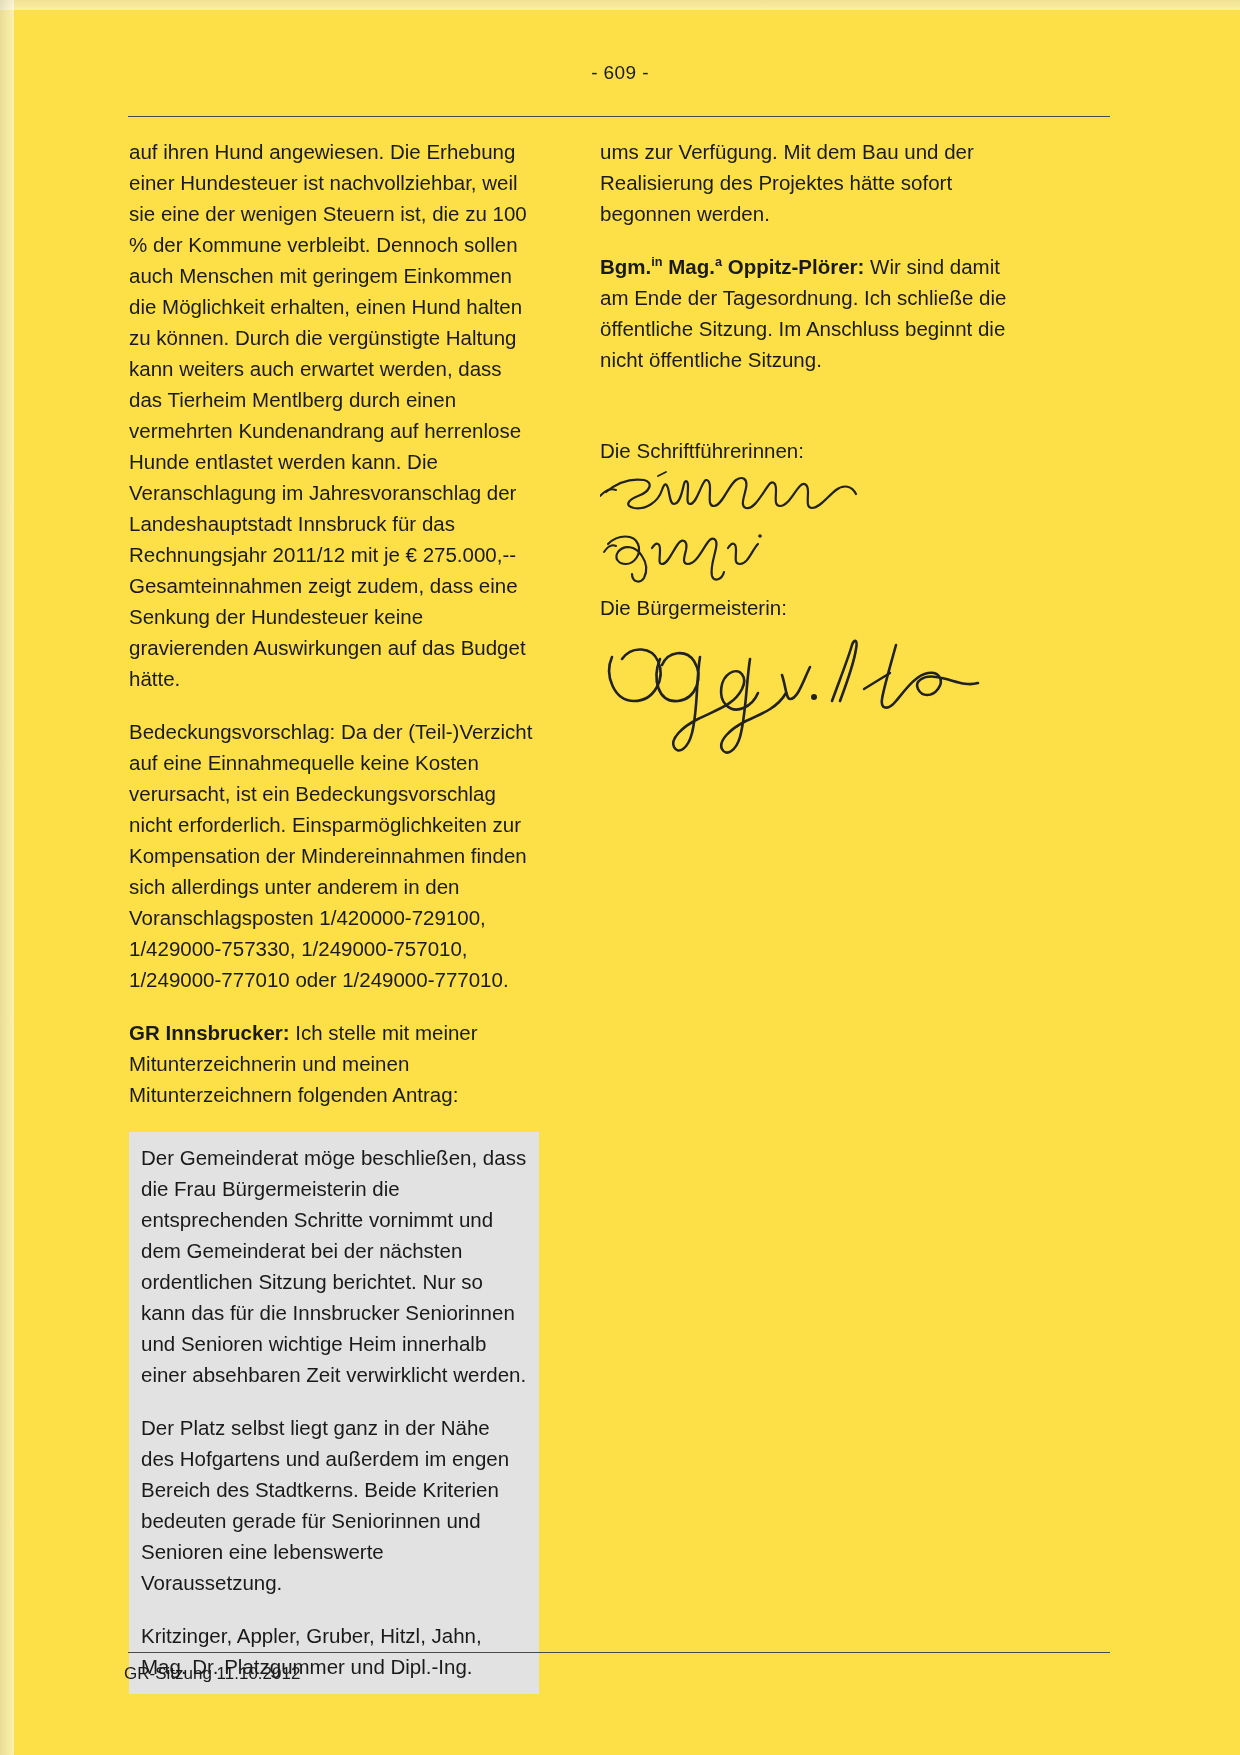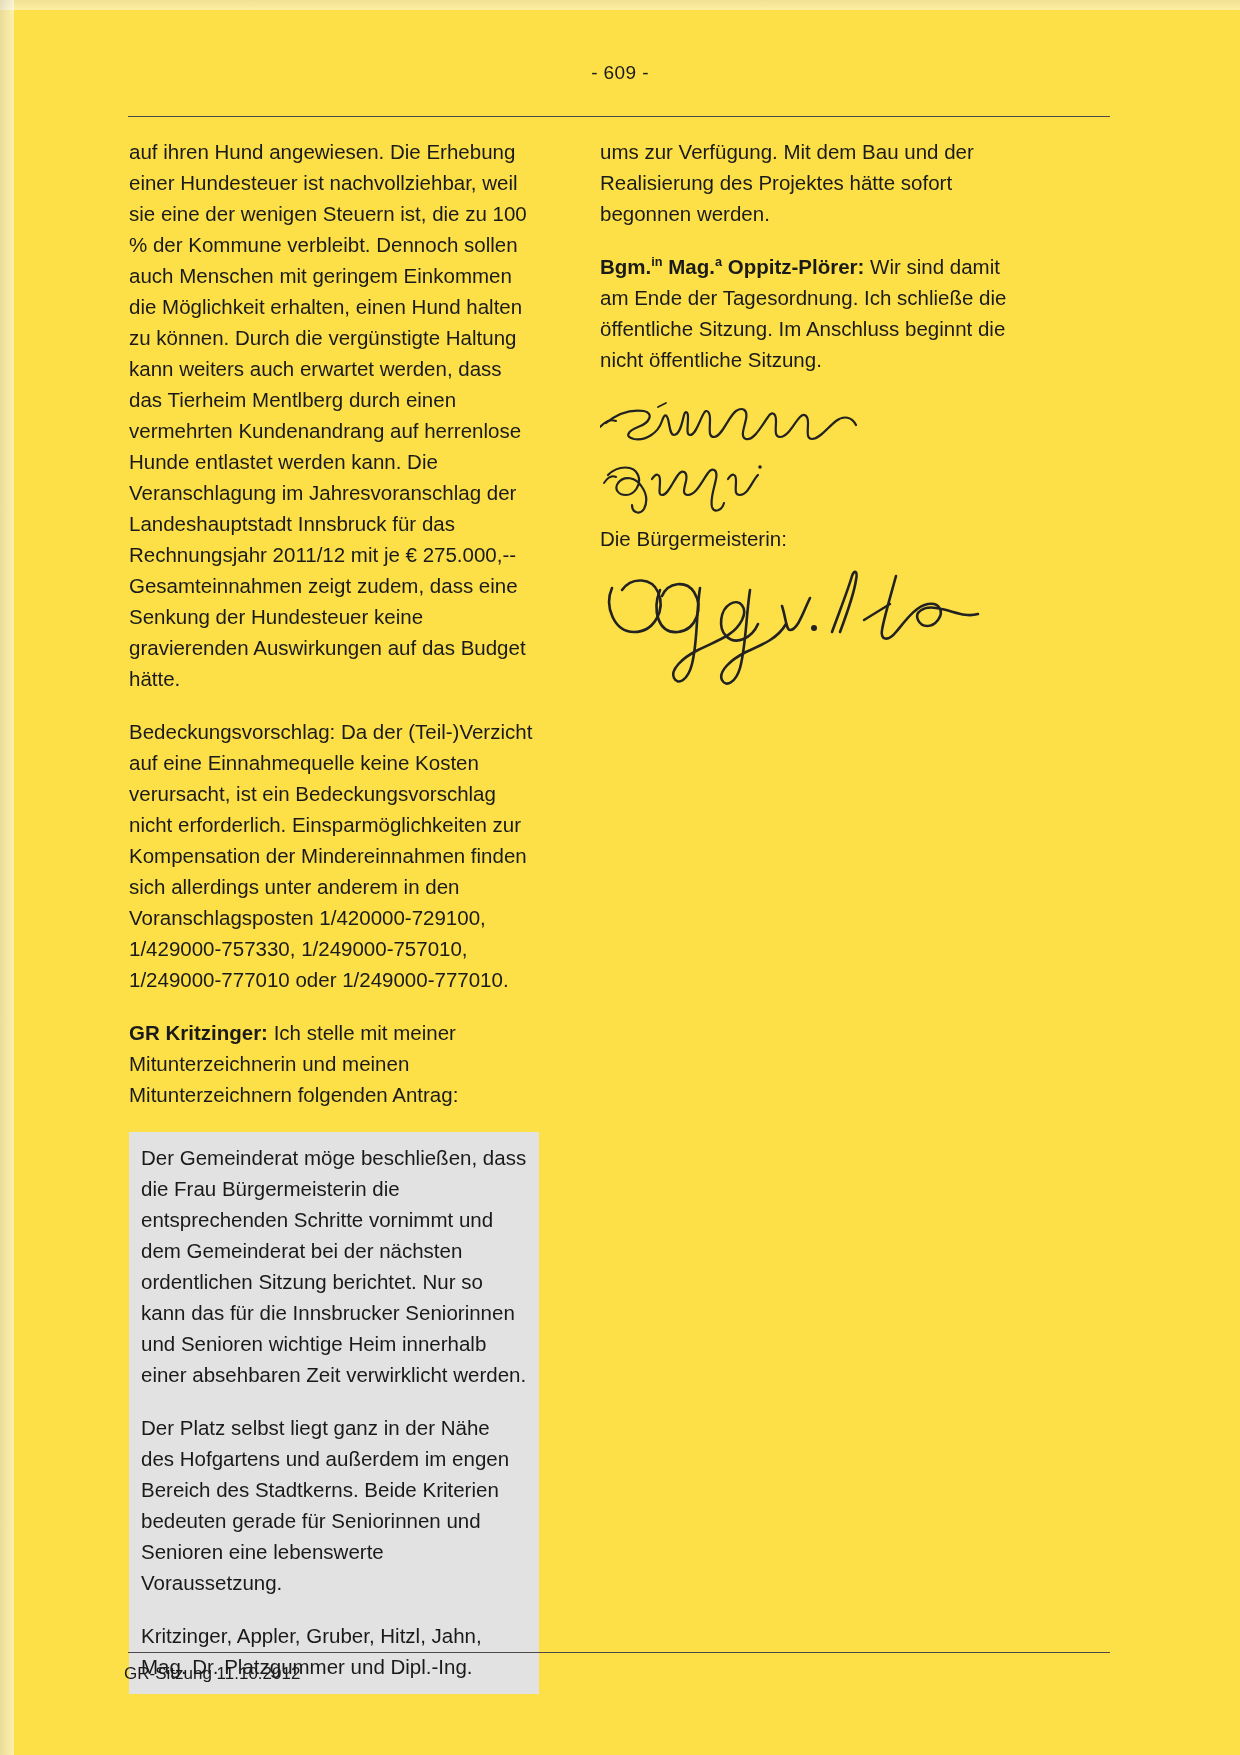--- a/index.html
+++ b/index.html
@@ -123,35 +123,36 @@
 
   <div class="page-number">- 609 -</div>
 
   <div class="rule top"></div>
 
   <div class="col left">
     <p>auf ihren Hund angewiesen. Die Erhebung einer Hundesteuer ist nachvollziehbar, weil sie eine der wenigen Steuern ist, die zu 100 % der Kommune verbleibt. Dennoch sollen auch Menschen mit geringem Einkommen die Möglichkeit erhalten, einen Hund halten zu können. Durch die vergünstigte Haltung kann weiters auch erwartet werden, dass das Tierheim Mentlberg durch einen vermehrten Kundenandrang auf herrenlose Hunde entlastet werden kann. Die Veranschlagung im Jahresvoranschlag der Landeshauptstadt Innsbruck für das Rechnungsjahr 2011/12 mit je € 275.000,-- Gesamteinnahmen zeigt zudem, dass eine Senkung der Hundesteuer keine gravierenden Auswirkungen auf das Budget hätte.</p>
     <p>Bedeckungsvorschlag: Da der (Teil-)Verzicht auf eine Einnahmequelle keine Kosten verursacht, ist ein Bedeckungsvorschlag nicht erforderlich. Einsparmöglichkeiten zur Kompensation der Mindereinnahmen finden sich allerdings unter anderem in den Voranschlagsposten 1/420000-729100, 1/429000-757330, 1/249000-757010, 1/249000-777010 oder 1/249000-777010.</p>
 
 
-    <p><span class="b">GR Kritzinger:</span><span> Ich stelle mit meiner Mitunterzeichnerin und meinen Mitunterzeichnern folgenden Antrag:</span></p>
+    <p><span class="b">GR Innsbrucker:</span><span> Ich stelle mit meiner Mitunterzeichnerin und meinen Mitunterzeichnern folgenden Antrag:</span></p>
 
     <div class="quote">
       <p>Der Gemeinderat möge beschließen, dass die Frau Bürgermeisterin die entsprechenden Schritte vornimmt und dem Gemeinderat bei der nächsten ordentlichen Sitzung berichtet. Nur so kann das für die Innsbrucker Seniorinnen und Senioren wichtige Heim innerhalb einer absehbaren Zeit verwirklicht werden.</p>
       <p>Der Platz selbst liegt ganz in der Nähe des Hofgartens und außerdem im engen Bereich des Stadtkerns. Beide Kriterien bedeuten gerade für Seniorinnen und Senioren eine lebenswerte Voraussetzung.</p>
       <p><span>Kritzinger, Appler, Gruber, Hitzl, Jahn, Mag. Dr. Platzgummer und Dipl.-Ing.</span></p>
     </div>
 
   </div>
 
   <div class="col right">
     <p>ums zur Verfügung. Mit dem Bau und der Realisierung des Projektes hätte sofort begonnen werden.</p>
 
     <p><span class="b">Bgm.</span><sup class="b">in</sup><span class="b"> Mag.</span><sup class="b">a</sup><span class="b"> Oppitz-Plörer:</span><span> Wir sind damit am Ende der Tagesordnung. Ich schließe die öffentliche Sitzung. Im Anschluss beginnt die nicht öffentliche Sitzung.</span></p>
 
+    <p class="sig-label">Die Schriftführerinnen:</p>
 
     <div>
       <svg class="sig-svg" width="300" height="58" viewBox="0 0 300 58">
         <path d="M6 26 C 18 16, 30 12, 44 14 C 54 16, 50 26, 38 30 C 28 34, 24 40, 34 42 C 46 44, 58 36, 62 24 C 64 18, 66 16, 68 22 C 70 30, 70 38, 74 38 C 80 38, 82 26, 84 18 C 85 14, 88 14, 88 20 C 88 30, 86 38, 90 38 C 96 38, 100 22, 104 16 C 106 12, 110 14, 110 22 C 110 32, 108 40, 114 40 C 122 40, 128 20, 136 14 C 142 10, 148 12, 146 22 C 144 32, 140 40, 146 42 C 154 44, 162 28, 168 20 C 172 14, 176 16, 176 24 C 176 32, 174 40, 180 40 C 188 40, 194 26, 200 20 C 204 16, 208 18, 208 26 C 208 34, 206 42, 212 42 C 220 42, 228 30, 236 24 C 244 18, 252 20, 256 28" fill="none" stroke="#222" stroke-width="2.2" stroke-linecap="round"></path>
         <path d="M0 30 C 6 24, 10 22, 16 24" fill="none" stroke="#222" stroke-width="2" stroke-linecap="round"></path>
         <path d="M58 10 L 66 6" fill="none" stroke="#222" stroke-width="1.8" stroke-linecap="round"></path>
       </svg>
     </div>
 
     <div>

